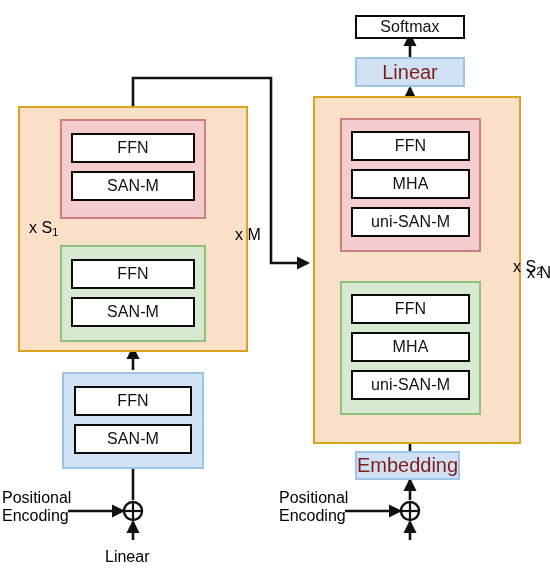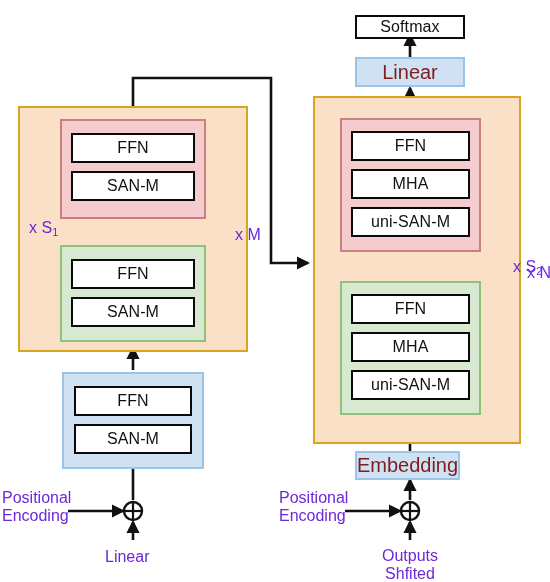--- a/index.html
+++ b/index.html
@@ -56,21 +56,21 @@
   .grp-blue {
     background: #cfe1f3;
     border: 2.2px solid #9dc3e6;
     font-size: 20px;
     color: #7f1d1d;
   }
   
   .lbl {
     position: absolute;
     font-size: 16px;
-    color: #6d28d9;
+    color: #000000;
     white-space: pre;
     line-height: 1.12;
   }
   .lbl.sub {
     font-size: 16px;
   }
   .lbl sub {
     font-size: 11px;
     vertical-align: baseline;
     position: relative;
@@ -233,15 +233,14 @@
   <div class="lbl sub" style="left:473px; top:258px;margin-left:40px;"><span>x S</span><sub>2</sub></div>
 
   <div class="lbl" style="left:527px; top:226px;margin-top:38px;">x N</div>
 
   <div class="node grp-blue" style="left:355px; top:451px; width:105px; height:29px;">
     <span>Embedding</span>
   </div>
 
   <div class="lbl" style="left:279px; top:489px;"><span>Positional</span><br><span>Encoding</span></div>
 
-  <div class="lbl" style="left:378px; top:547px; text-align:center; width:64px;"><span>Outputs</span><br><span>Shfited</span></div>
 
 </div>
 
 </body></html>

